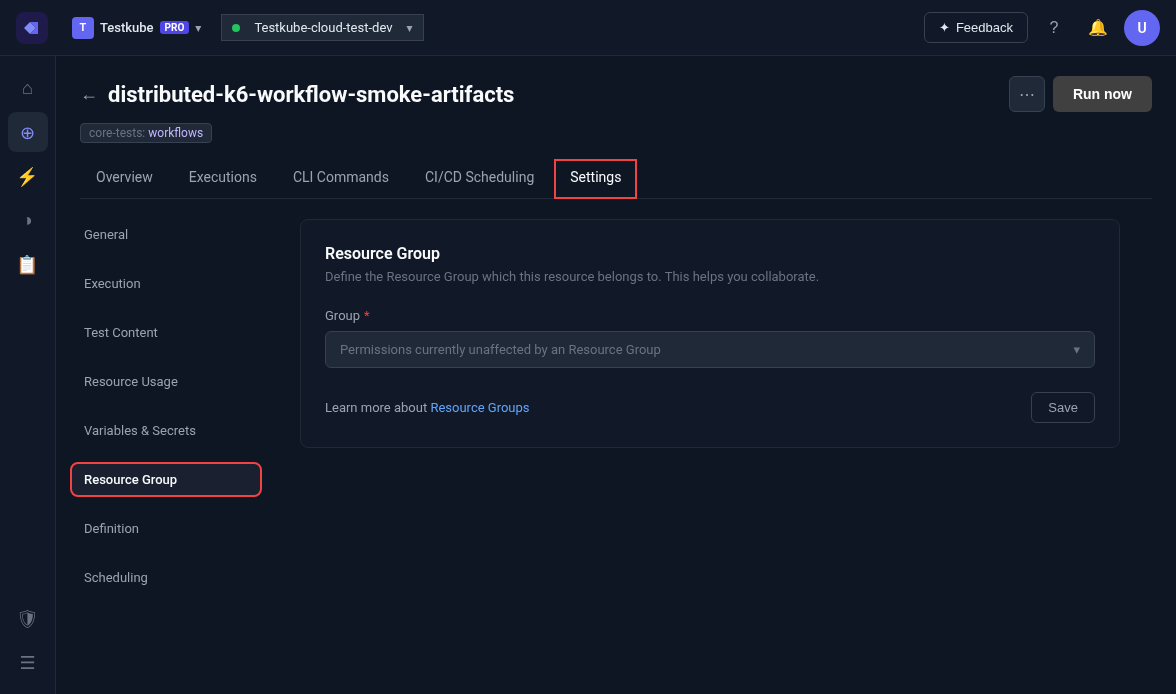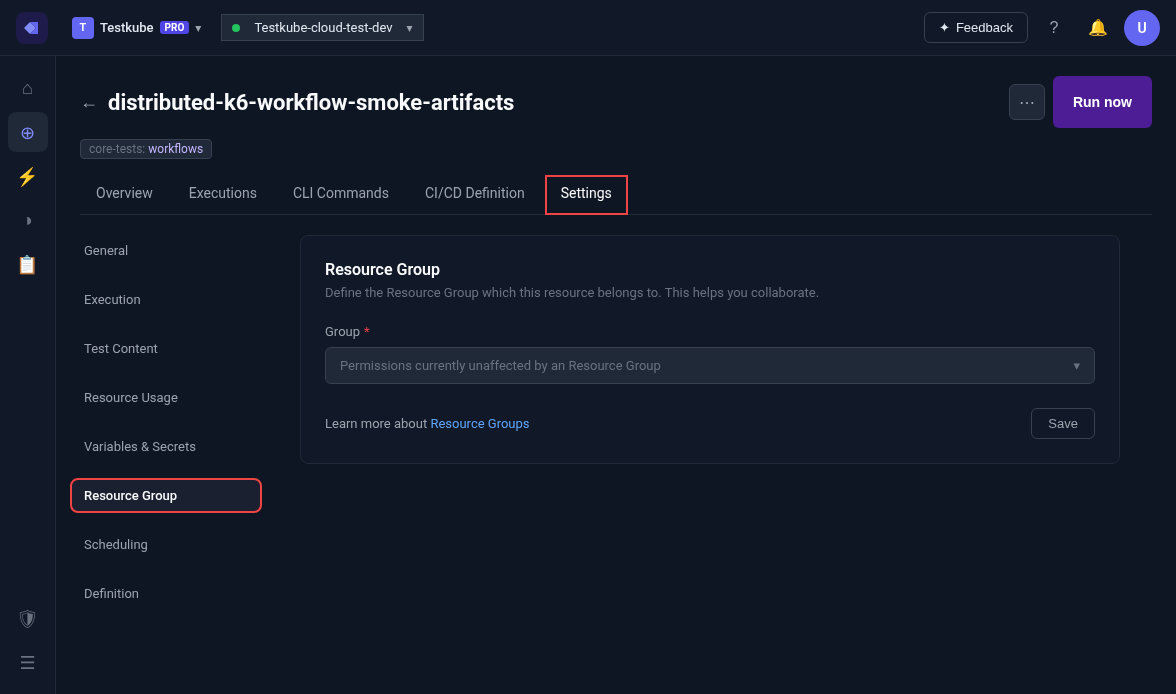--- a/index.html
+++ b/index.html
@@ -226,29 +226,29 @@
       width: 36px;
       height: 36px;
       border-radius: 6px;
       display: flex;
       align-items: center;
       justify-content: center;
       cursor: pointer;
       font-size: 16px;
     }
     .run-now-btn {
-      background: #4c1d95;
+      background: #404040;
       color: white;
       border: none;
       padding: 8px 20px;
       border-radius: 6px;
       font-size: 14px;
       font-weight: 600;
       cursor: pointer;
-      height: 52px;
+      height: 36px;
     }
     .breadcrumb-tag {
       display: inline-flex;
       align-items: center;
       background: #1f2937;
       border: 1px solid #374151;
       border-radius: 4px;
       padding: 2px 8px;
       font-size: 12px;
       color: #9ca3af;
@@ -480,21 +480,21 @@
         <div class="tab">
           <span>Overview</span>
         </div>
         <div class="tab">
           <span>Executions</span>
         </div>
         <div class="tab">
           <span>CLI Commands</span>
         </div>
         <div class="tab">
-          <span>CI/CD Definition</span>
+          <span>CI/CD Scheduling</span>
         </div>
         <div class="tab active">
           <span>Settings</span>
         </div>
       </div>
     </div>
 
     <div class="inner-layout">
 
       <nav class="settings-sidebar">
@@ -510,24 +510,24 @@
         <div class="settings-nav-item">
           <span>Resource Usage</span>
         </div>
         <div class="settings-nav-item">
           <span>Variables &amp; Secrets</span>
         </div>
         <div class="settings-nav-item active">
           <span>Resource Group</span>
         </div>
         <div class="settings-nav-item">
+          <span>Definition</span>
+        </div>
+        <div class="settings-nav-item">
           <span>Scheduling</span>
-        </div>
-        <div class="settings-nav-item">
-          <span>Definition</span>
         </div>
       </nav>
 
       <div class="settings-content">
         <div class="settings-panel">
           <div class="panel-title">Resource Group</div>
           <div class="panel-desc">Define the Resource Group which this resource belongs to. This helps you collaborate.</div>
 
           <div class="field-label">
             <span>Group</span>

